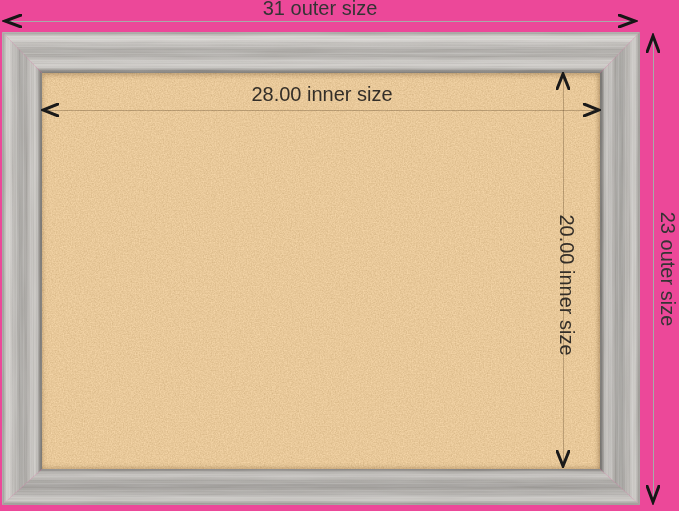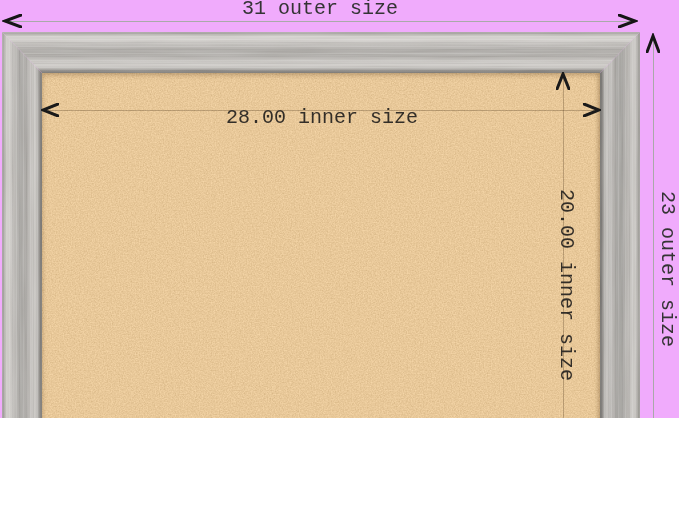--- a/index.html
+++ b/index.html
@@ -1,22 +1,22 @@
 <!DOCTYPE html>
 <html><head>
 <meta charset="utf-8">
 <style>
   html, body { margin: 0; padding: 0; background: #ffffff; }
   .stage {
     position: relative;
     width: 679px;
-    height: 418px;
-    background: #f0abfc;
+    height: 511px;
+    background: #ec4899;
     overflow: hidden;
-    font-family: Liberation Mono, monospace;
+    font-family: Liberation Sans, sans-serif;
   }
 
   
   .frame {
     position: absolute;
     left: 2px; top: 32px;
     width: 638px; height: 473px;
   }
   .fside { position: absolute; inset: 0; }
   .fside-top {
@@ -165,21 +165,21 @@
     </div>
     <div class="arrow" style="left:646px; top:485px;">
       <svg width="14" height="20" viewBox="0 0 14 20">
           <path d="M1 1 L7 17 L13 1" fill="none" stroke="#161616" stroke-width="3" stroke-linecap="round" stroke-linejoin="miter"></path>
         </svg>
     </div>
   </div>
 
   <div>
     <div class="dim-line-inner" style="left:45px; top:110px; width:552px; height:1px;"></div>
-    <div class="dim-label dim-label-inner h-center" style="left:322px; top:107px;">28.00 inner size</div>
+    <div class="dim-label dim-label-inner h-center" style="left:322px; top:84px;">28.00 inner size</div>
     <div class="arrow" style="left:41px; top:103px;">
       <svg width="18" height="14" viewBox="0 0 18 14">
           <path d="M17 1 L2 7 L17 13" fill="none" stroke="#1a1a1a" stroke-width="3" stroke-linecap="round" stroke-linejoin="miter"></path>
         </svg>
     </div>
     <div class="arrow" style="left:583px; top:103px;">
       <svg width="18" height="14" viewBox="0 0 18 14">
           <path d="M1 1 L16 7 L1 13" fill="none" stroke="#1a1a1a" stroke-width="3" stroke-linecap="round" stroke-linejoin="miter"></path>
         </svg>
     </div>

